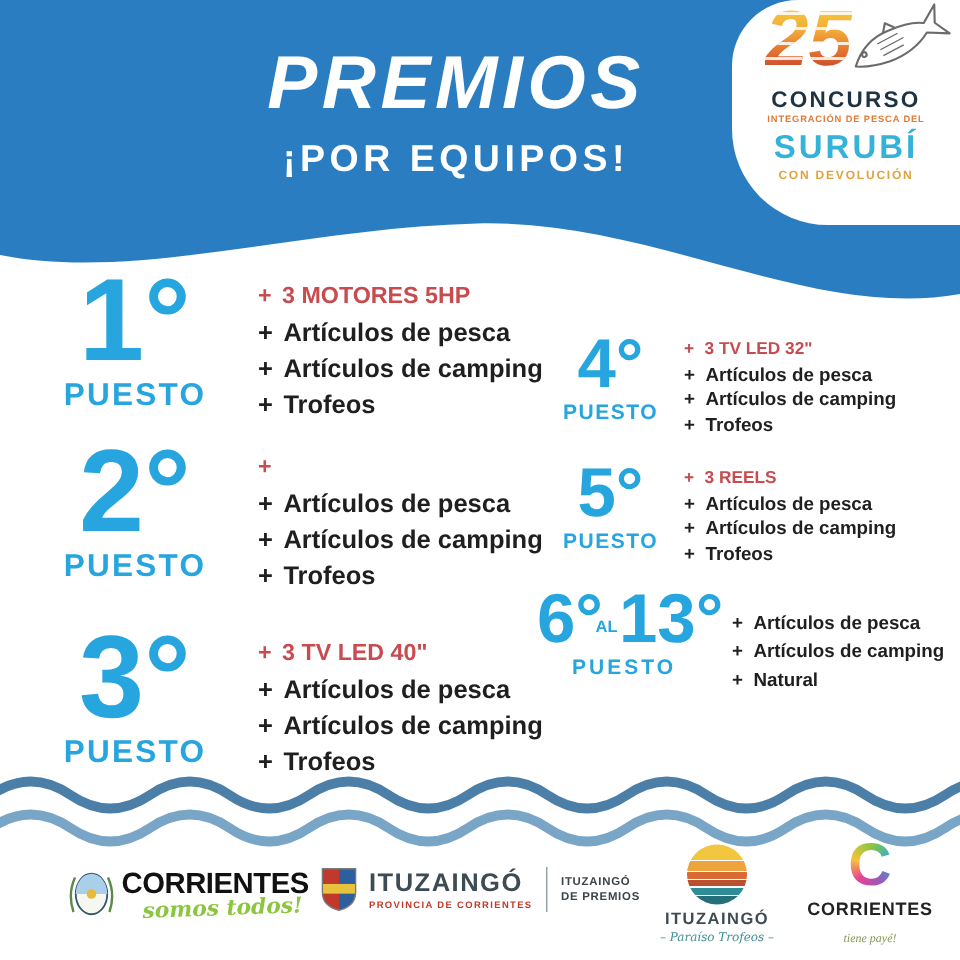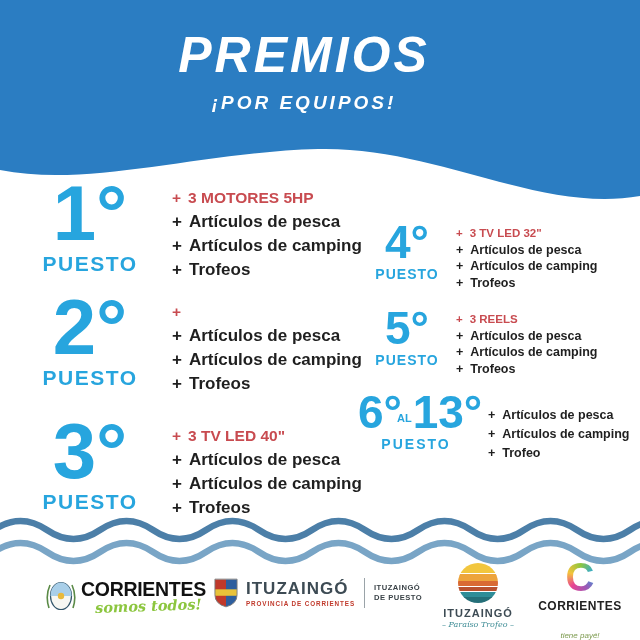--- a/index.html
+++ b/index.html
@@ -4,21 +4,21 @@
 <style>
   html,body{margin:0;padding:0;background:#ffffff;}
   .poster{
     position:relative;width:640px;height:640px;overflow:hidden;background:#ffffff;
     font-family:"Liberation Sans",sans-serif;
   }
   
   .header-bg{position:absolute;top:0;left:0;width:640px;height:212px;}
   .header-text{position:absolute;top:0;left:0;width:608px;text-align:center;color:#ffffff;}
   .title{margin-top:26px;font-size:50px;font-weight:800;font-style:italic;letter-spacing:3px;}
-  .subtitle{margin-top:8px;font-size:19px;font-weight:700;font-style:italic;letter-spacing:3px;}
+  .subtitle{margin-top:8px;font-size:25px;font-weight:700;letter-spacing:3px;}
   
   .logo-blob{
     position:absolute;top:0;right:0;width:152px;height:150px;background:#ffffff;
     border-radius:44px 0 0 64px;text-align:center;
   }
   .edition-row{position:relative;height:54px;}
   .edition{
     position:absolute;left:22px;top:0;font-size:52px;line-height:52px;font-weight:900;font-style:italic;
     background-image:
       repeating-linear-gradient(180deg, rgba(255,255,255,0) 0 8px, rgba(255,255,255,.85) 8px 10px),
@@ -75,36 +75,53 @@
   .sun{width:40px;height:40px;border-radius:50%;
     background:linear-gradient(180deg,#f2c63e 0 26%,#ffffff 26% 28%,#eda43c 28% 44%,#ffffff 44% 46%,
       #d96a33 46% 58%,#ffffff 58% 60%,#b8512f 60% 70%,#ffffff 70% 72%,#2f8d98 72% 84%,#ffffff 84% 86%,#256f79 86% 100%);}
   .f3name{margin-top:4px;font-size:11px;font-weight:800;letter-spacing:1px;color:#3d4b54;}
   .f3tag{margin-top:1px;font-family:"DejaVu Serif",serif;font-style:italic;font-size:8px;color:#3f8d96;}
   .flogo4{left:534px;top:556px;width:92px;display:flex;flex-direction:column;align-items:center;}
   .cmono{font-size:40px;line-height:42px;font-weight:900;
     background-image:conic-gradient(from 220deg,#e84393,#f5c33b,#8cc63f,#29a8e0,#9b59b6,#e84393);
     -webkit-background-clip:text;background-clip:text;color:transparent;}
   .f4name{margin-top:1px;font-size:12px;font-weight:800;letter-spacing:.5px;color:#222;}
-  .f4tag{margin-top:18px;font-family:Liberation Sans, sans-serif;font-style:italic;font-size:8px;color:#7c9a4e;}
+  .f4tag{margin-top:8px;font-family:Liberation Serif, serif;font-style:italic;font-size:8px;color:#7c9a4e;}
 </style>
 </head>
 <body>
 
 <div class="poster">
 
   <svg class="header-bg" viewBox="0 0 640 212" preserveAspectRatio="none" aria-hidden="true">
     <path d="M0 0 H640 V196 C540 214 436 146 318 149 C200 152 90 188 0 170 Z" fill="#2b7dc2"></path>
   </svg>
 
   <div class="header-text">
     <div class="title">PREMIOS</div>
     <div class="subtitle">¡POR EQUIPOS!</div>
   </div>
 
+  <div class="logo-blob">
+    <div class="edition-row">
+      <div class="edition">25</div>
+      <svg class="fish" viewBox="0 0 64 30" aria-hidden="true">
+        <g fill="none" stroke="#6b6b6b" stroke-width="1.3" stroke-linejoin="round">
+          <path d="M2 16 Q14 4 30 6 Q44 7 51 12 L62 5 L57 15 L62 25 L50 18 Q38 25 22 23 Q10 21 2 16 Z"></path>
+          <path d="M26 6 L30 1 L34 6"></path>
+          <circle cx="10" cy="12" r="1.4"></circle>
+          <path d="M20 10 h14 M20 14 h16 M20 18 h14" stroke-width="0.8"></path>
+        </g>
+      </svg>
+    </div>
+    <div class="logo-line1">CONCURSO</div>
+    <div class="logo-line2">INTEGRACIÓN DE PESCA DEL</div>
+    <div class="logo-line3">SURUBÍ</div>
+    <div class="logo-line4">CON DEVOLUCIÓN</div>
+  </div>
 
   <section class="prize prize-left" style="left:34px;top:178px;">
     <div class="place-col">
       <div class="num">1°</div>
       <div class="puesto">PUESTO</div>
     </div>
     <ul class="items">
       <li class="item accent">
           <span class="plus">+</span>
           <span class="txt">3 MOTORES 5HP</span>
@@ -236,21 +253,21 @@
       <li class="item">
           <span class="plus">+</span>
           <span class="txt">Artículos de pesca</span>
         </li>
       <li class="item">
           <span class="plus">+</span>
           <span class="txt">Artículos de camping</span>
         </li>
       <li class="item item-last">
           <span class="plus">+</span>
-          <span class="txt">Trofeo</span>
+          <span class="txt">Natural</span>
         </li>
     </ul>
   </section>
 
   <svg class="waves" viewBox="0 0 640 64" preserveAspectRatio="none" aria-hidden="true">
     <path d="M-6 20 Q20.5 2 47 20 T100 20 T153 20 T206 20 T259 20 T312 20 T365 20 T418 20 T471 20 T524 20 T577 20 T630 20 T683 20" fill="none" stroke="#4c7fa8" stroke-width="6.5" stroke-linecap="round"></path>
     <path d="M-6 42 Q20.5 24 47 42 T100 42 T153 42 T206 42 T259 42 T312 42 T365 42 T418 42 T471 42 T524 42 T577 42 T630 42 T683 42" fill="none" stroke="#79a5c6" stroke-width="6.5" stroke-linecap="round"></path>
   </svg>
 
   <div class="flogo flogo1">
@@ -281,28 +298,28 @@
       </g>
       <path d="M1 1 H25 V18 Q25 28 13 31 Q1 28 1 18 Z" fill="none" stroke="#7a7a7a" stroke-width="1"></path>
     </svg>
     <div class="f2block">
       <div class="f2name">ITUZAINGÓ</div>
       <div class="f2sub">PROVINCIA DE CORRIENTES</div>
     </div>
     <div class="vdiv"></div>
     <div class="f2dept">
       <div>ITUZAINGÓ</div>
-      <div>DE PUESTO</div>
+      <div>DE PREMIOS</div>
     </div>
   </div>
 
   <div class="flogo flogo3">
     <div class="sun"></div>
     <div class="f3name">ITUZAINGÓ</div>
-    <div class="f3tag">– Paraíso Trofeo –</div>
+    <div class="f3tag">– Paraíso Trofeos –</div>
   </div>
 
   <div class="flogo flogo4">
     <div class="cmono">C</div>
     <div class="f4name">CORRIENTES</div>
     <div class="f4tag">tiene payé!</div>
   </div>
 
 </div>
 

